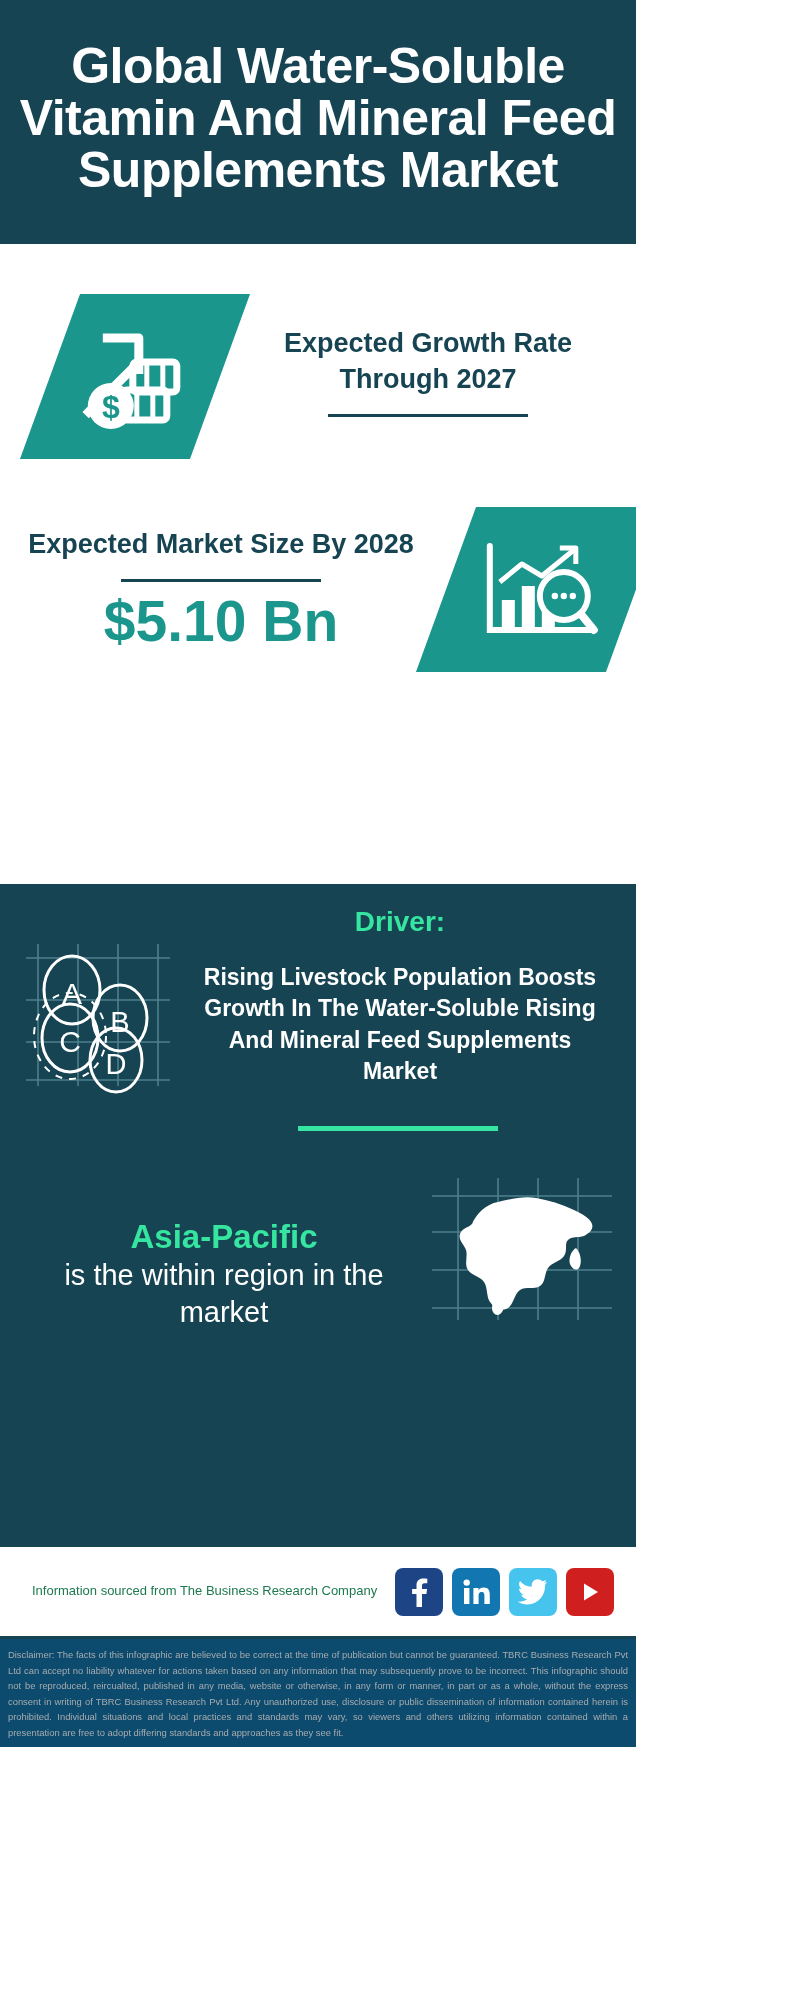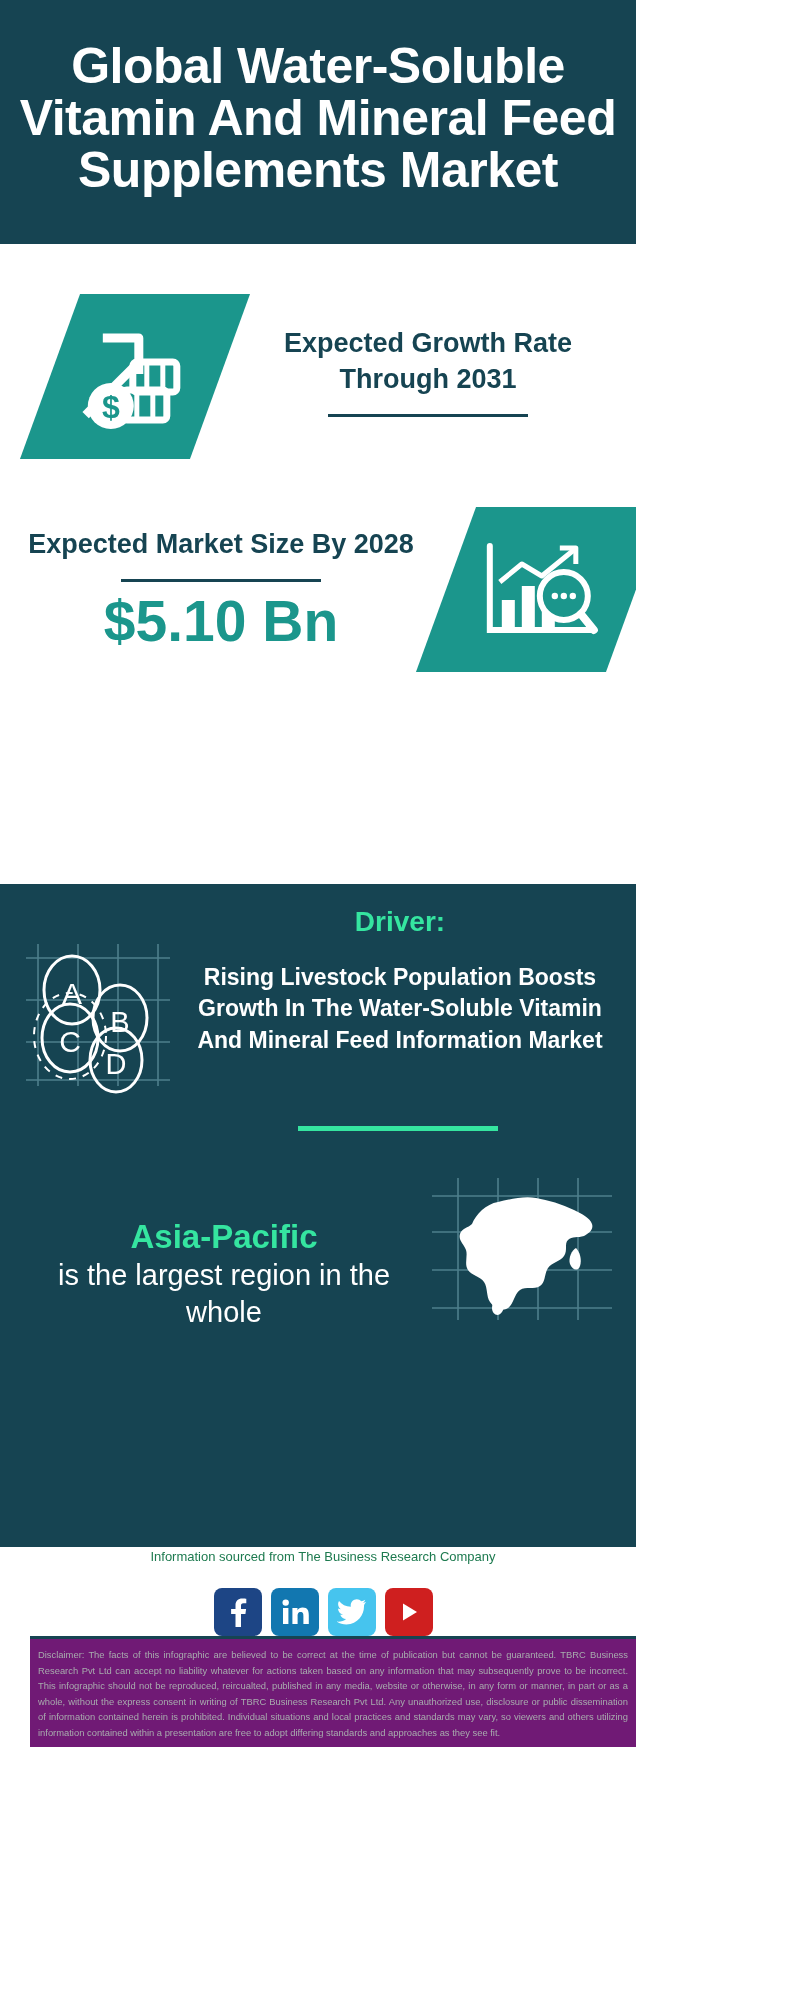--- a/index.html
+++ b/index.html
@@ -144,21 +144,20 @@
   .region-map { flex: none; width: 190px; height: 150px; }
 
   
   .footer {
     background: #ffffff;
     height: 92px;
     display: flex;
     align-items: center;
     padding: 0 22px 0 32px;
     border-top: 3px solid #164452;
-    flex-direction: column;
   }
   .footer-text { flex: 1; }
   .footer-line {
     color: #1d7a4f;
     font-size: 13px;
     line-height: 1.55;
   }
   .social-row { display: flex; gap: 9px; flex: none; }
   .social-icon {
     width: 48px;
@@ -168,28 +167,27 @@
     align-items: center;
     justify-content: center;
   }
   .fb { background: #1d4585; }
   .li { background: #1277b0; }
   .tw { background: #46c4ee; }
   .yt { background: #cf1f1f; }
 
   
   .disclaimer {
-    background: #701a75;
+    background: #0c4a6e;
     border-top: 3px solid #164452;
     padding: 8px 8px 6px 8px;
     color: #a8acae;
     font-size: 9.4px;
     line-height: 1.66;
     text-align: justify;
-    margin-left: 30px;
   }
 </style>
 </head>
 <body>
 
 <div class="page">
 
   <div class="header">
     <div class="header-title">Global Water-Soluble Vitamin And Mineral Feed Supplements Market</div>
   </div>
@@ -205,21 +203,21 @@
           <line x1="68" y1="40" x2="68" y2="66" stroke="#ffffff" stroke-width="5"></line>
           <line x1="84" y1="40" x2="84" y2="66" stroke="#ffffff" stroke-width="5"></line>
           <rect x="44" y="66" width="44" height="30" rx="4" stroke="#ffffff" stroke-width="7" fill="none"></rect>
           <line x1="58" y1="68" x2="58" y2="94" stroke="#ffffff" stroke-width="5"></line>
           <line x1="74" y1="68" x2="74" y2="94" stroke="#ffffff" stroke-width="5"></line>
           <circle cx="32" cy="82" r="23" fill="#ffffff"></circle>
           <text x="32" y="94" font-family="Liberation Sans, sans-serif" font-size="32" font-weight="bold" fill="#1b968c" text-anchor="middle">$</text>
         </svg>
       </div>
       <div class="stat-text">
-        <div class="stat-label">Expected Growth Rate Through 2031</div>
+        <div class="stat-label">Expected Growth Rate Through 2027</div>
         <div class="stat-divider"></div>
       </div>
     </div>
 
     <div class="stat-row second">
       <div class="stat-text">
         <div class="stat-label">Expected Market Size By 2028</div>
         <div class="stat-divider"></div>
         <div class="stat-value">$5.10 Bn</div>
       </div>
@@ -266,30 +264,30 @@
           <text x="100" y="118" font-family="Liberation Sans, sans-serif" font-size="29" fill="#ffffff" text-anchor="middle">B</text>
           <ellipse cx="50" cy="124" rx="28" ry="34" stroke="#ffffff" stroke-width="3" fill="none"></ellipse>
           <text x="50" y="138" font-family="Liberation Sans, sans-serif" font-size="30" fill="#ffffff" text-anchor="middle">C</text>
           <ellipse cx="50" cy="122" rx="36" ry="43" stroke="#ffffff" stroke-width="2" stroke-dasharray="7 7" fill="none"></ellipse>
           <ellipse cx="96" cy="146" rx="26" ry="32" stroke="#ffffff" stroke-width="3" fill="none"></ellipse>
           <text x="96" y="160" font-family="Liberation Sans, sans-serif" font-size="29" fill="#ffffff" text-anchor="middle">D</text>
         </svg>
       </div>
       <div class="driver-text">
         <div class="driver-heading">Driver:</div>
-        <div class="driver-body">Rising Livestock Population Boosts Growth In The Water-Soluble Vitamin And Mineral Feed Information Market</div>
+        <div class="driver-body">Rising Livestock Population Boosts Growth In The Water-Soluble Rising And Mineral Feed Supplements Market</div>
       </div>
     </div>
 
     <div class="green-divider"></div>
 
     <div class="region-row">
       <div class="region-text">
         <div class="region-name">Asia-Pacific</div>
-        <div class="region-sub">is the largest region in the whole</div>
+        <div class="region-sub">is the within region in the market</div>
       </div>
       <div class="region-map">
         <svg width="190" height="150" viewBox="0 0 190 150" fill="none">
           <g stroke="#4e7f8c" stroke-width="1.6">
             <line x1="30" y1="4" x2="30" y2="146"></line>
             <line x1="70" y1="4" x2="70" y2="146"></line>
             <line x1="110" y1="4" x2="110" y2="146"></line>
             <line x1="150" y1="4" x2="150" y2="146"></line>
             <line x1="4" y1="22" x2="184" y2="22"></line>
             <line x1="4" y1="58" x2="184" y2="58"></line>

